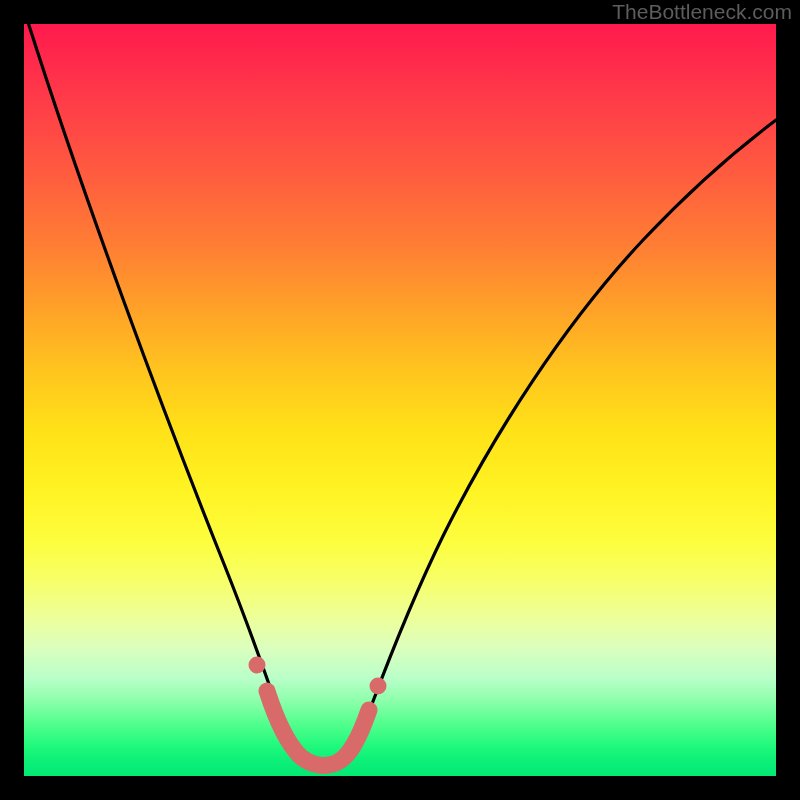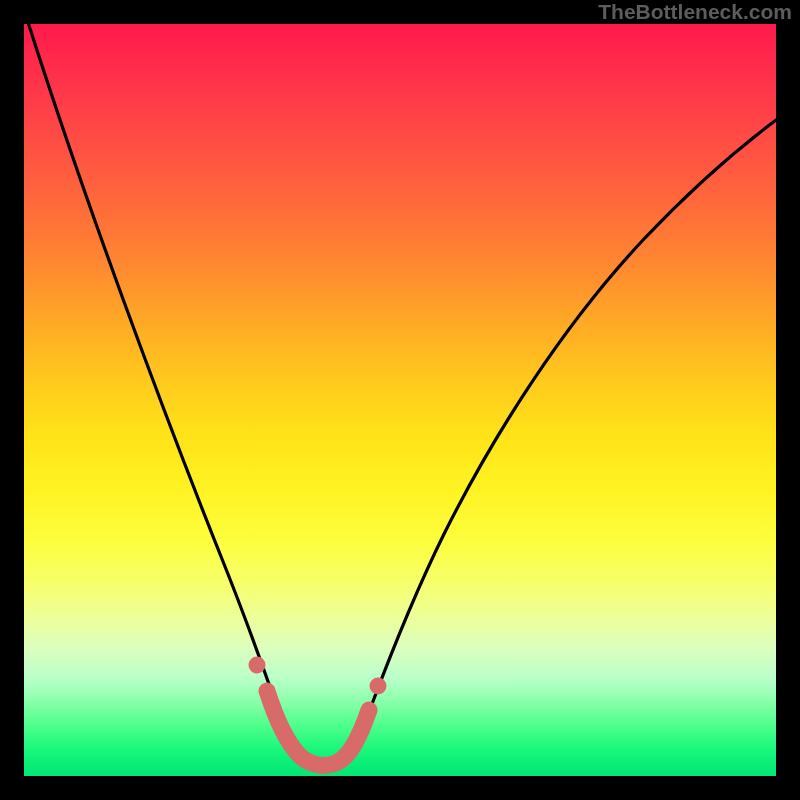--- a/index.html
+++ b/index.html
@@ -45,21 +45,21 @@
       #0cef78 98%,
       #04e874 100%
     );
   }
   .watermark {
     position: absolute;
     top: 0;
     right: 8px;
     color: #5d5d5d;
     font-size: 21px;
-    font-weight: 700;
+    font-weight: 400;
     letter-spacing: 0px;
     z-index: 20;
     user-select: none;
   }
   svg.curve {
     position: absolute;
     left: 0; top: 0;
     width: 752px;
     height: 752px;
     z-index: 10;

